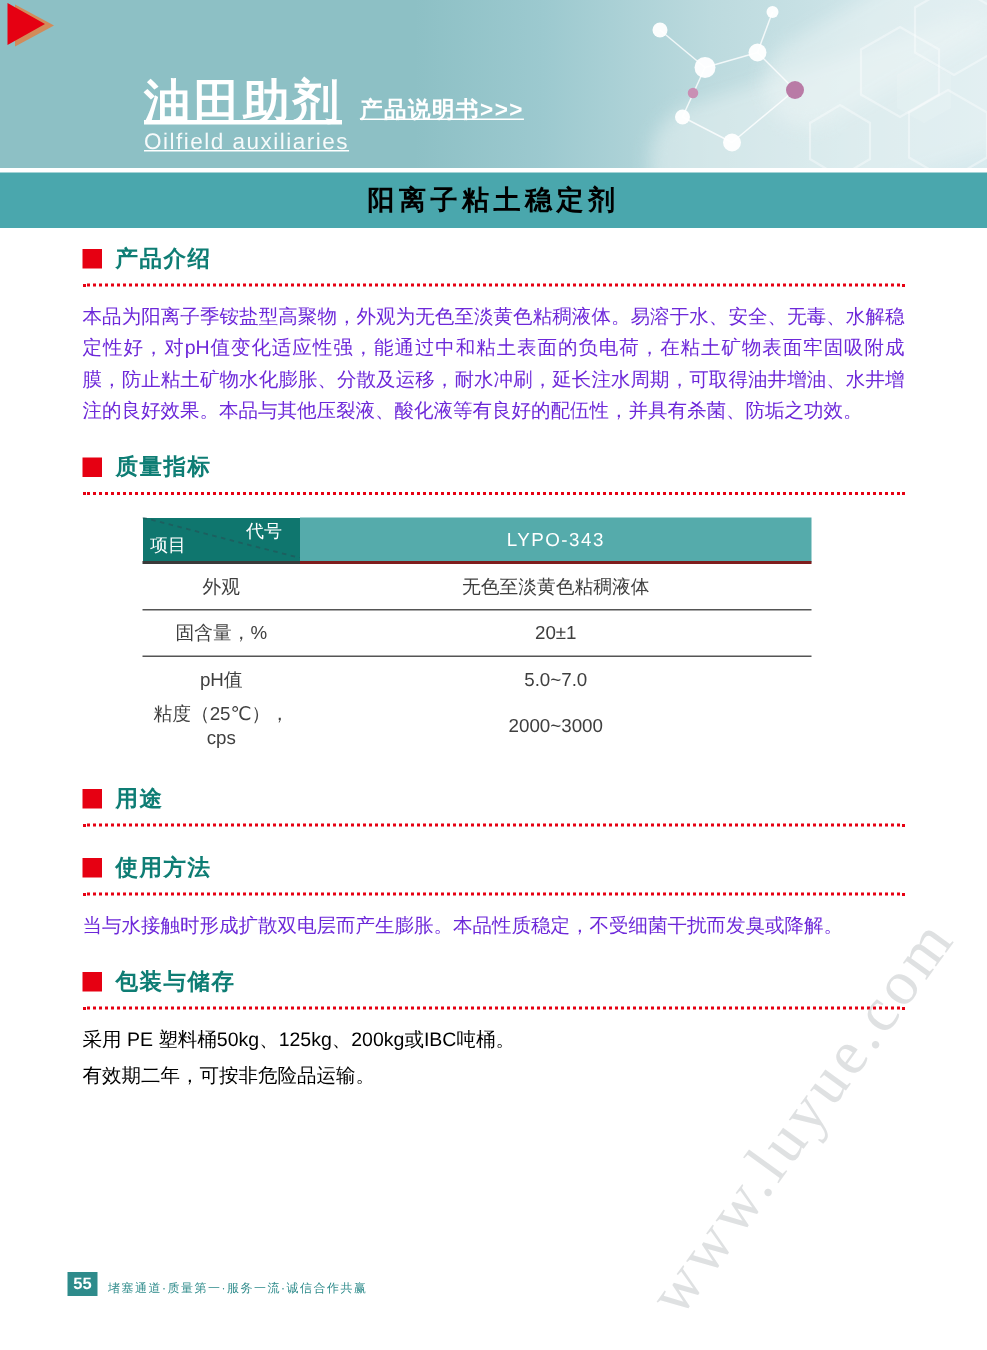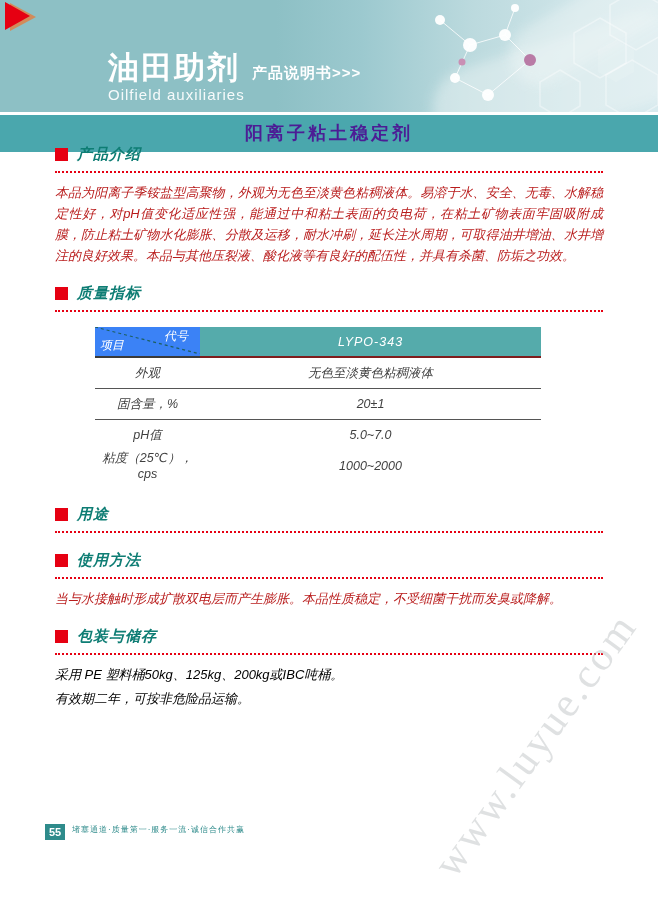--- a/index.html
+++ b/index.html
@@ -13,67 +13,67 @@
   .banner{
     position:absolute;top:0;left:0;width:658px;height:112px;
     background:linear-gradient(90deg,#8dc0c5 0%,#8dc0c5 42%,#9cc9cf 55%,#bcdade 72%,#cfe5e9 88%,#d8eaee 100%);
     overflow:hidden;
   }
   .banner .soft-shape{position:absolute;background:rgba(240,246,246,0.45);border-radius:40px;filter:blur(6px);}
   .shape1{width:260px;height:90px;left:430px;top:40px;transform:rotate(-18deg);}
   .shape2{width:200px;height:60px;left:500px;top:-10px;transform:rotate(-30deg);background:rgba(250,252,252,0.35);}
   .banner svg{position:absolute;top:0;left:0;}
   .arrow-mark{position:absolute;left:56px;top:54px;width:40px;height:34px;}
-  .brand{position:absolute;left:108px;top:40px;color:#fff;}
+  .brand{position:absolute;left:96px;top:40px;color:#fff;text-decoration:underline;}
   .brand-line{display:flex;align-items:baseline;gap:12px;}
   .brand-zh{font-size:31px;font-weight:bold;letter-spacing:2px;line-height:34px;}
   .brand-sub{font-size:15px;font-weight:bold;letter-spacing:1px;margin-top:24px;}
   .brand-en{font-size:15px;color:rgba(255,255,255,0.92);letter-spacing:1px;margin-top:1px;}
   
   .titlebar{
     position:absolute;top:115px;left:0;width:658px;height:37px;
-    background:#4aa7ad;color:#4c1d95;text-align:center;line-height:37px;
+    background:#4aa7ad;color:#000000;text-align:center;line-height:37px;
     font-size:18px;font-weight:bold;letter-spacing:3px;
   }
   
-  .content{position:absolute;top:145px;left:55px;width:548px;font-style:italic;}
+  .content{position:absolute;top:163px;left:55px;width:548px;}
   .section{margin-bottom:18px;}
   .sec-head{
     display:flex;align-items:center;gap:9px;
     border-bottom:2px dotted #e60012;padding-bottom:7px;
   }
   .sq{width:13px;height:13px;background:#e60012;flex:0 0 auto;}
   .sec-title{color:#0e7d74;font-weight:bold;font-size:15px;letter-spacing:1px;}
   .para{
-    font-size:13px;color:#b91c1c;line-height:21px;text-align:justify;
+    font-size:13px;color:#6d28d9;line-height:21px;text-align:justify;
     margin:9px 0 0 0;
   }
   .pack-line{font-size:13px;color:#000000;line-height:24px;margin:0;}
   .pack-wrap{margin-top:8px;}
   
   .spec-table{
     width:446px;margin:15px 0 2px 40px;border-collapse:collapse;
     font-size:12.5px;color:#3f3f3f;table-layout:fixed;
   }
   .spec-table th{font-weight:normal;}
   .diag-cell{
-    width:105px;background:#3b82f6;height:27px;position:relative;
+    width:105px;background:#0f766e;height:27px;position:relative;
     color:#fff;padding:0;border-bottom:2px solid #3a3a3a;
   }
   .diag-cell svg{position:absolute;top:0;left:0;}
   .corner-top{position:absolute;right:12px;top:1px;font-size:12px;}
   .corner-bottom{position:absolute;left:5px;bottom:2px;font-size:12px;}
   .code-cell{
     background:#55abab;color:#fff;text-align:center;height:27px;
     border-bottom:2px solid #7f1d1d;font-size:12.5px;letter-spacing:1px;
   }
   .spec-table td{text-align:center;height:30px;padding:0 4px;}
   .row-border td{border-bottom:1px solid #555;}
   
-  .footer{position:absolute;left:45px;top:824px;display:flex;align-items:flex-start;gap:7px;}
+  .footer{position:absolute;left:45px;top:848px;display:flex;align-items:flex-end;gap:7px;}
   .page-badge{
     width:20px;height:16px;background:#2e8b8b;color:#fff;
     font-size:11px;font-weight:bold;text-align:center;line-height:16px;
   }
   .slogan{font-size:8px;color:#2e8b8b;letter-spacing:1px;}
   
   .watermark{
     position:absolute;left:340px;top:718px;width:400px;height:60px;
     font-size:42px;color:rgba(185,188,190,0.45);letter-spacing:3px;
     transform:rotate(-54deg);text-align:center;white-space:nowrap;
@@ -173,21 +173,21 @@
         <tr class="row-border">
           <td>固含量，%</td>
           <td>20±1</td>
         </tr>
         <tr>
           <td>pH值</td>
           <td>5.0~7.0</td>
         </tr>
         <tr>
           <td>粘度（25℃），cps</td>
-          <td>1000~2000</td>
+          <td>2000~3000</td>
         </tr>
       </tbody>
     </table>
   </div>
 
   <div class="section">
     <div class="sec-head">
       <span class="sq"></span>
       <span class="sec-title">用途</span>
     </div>

